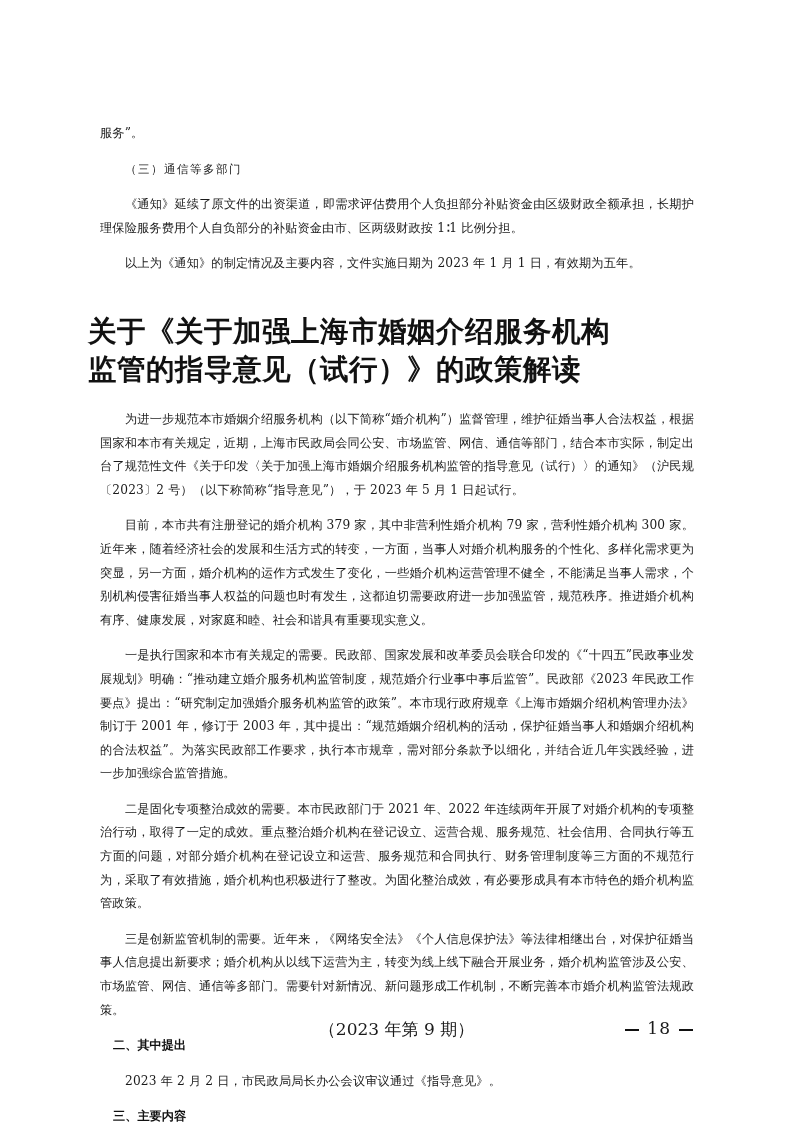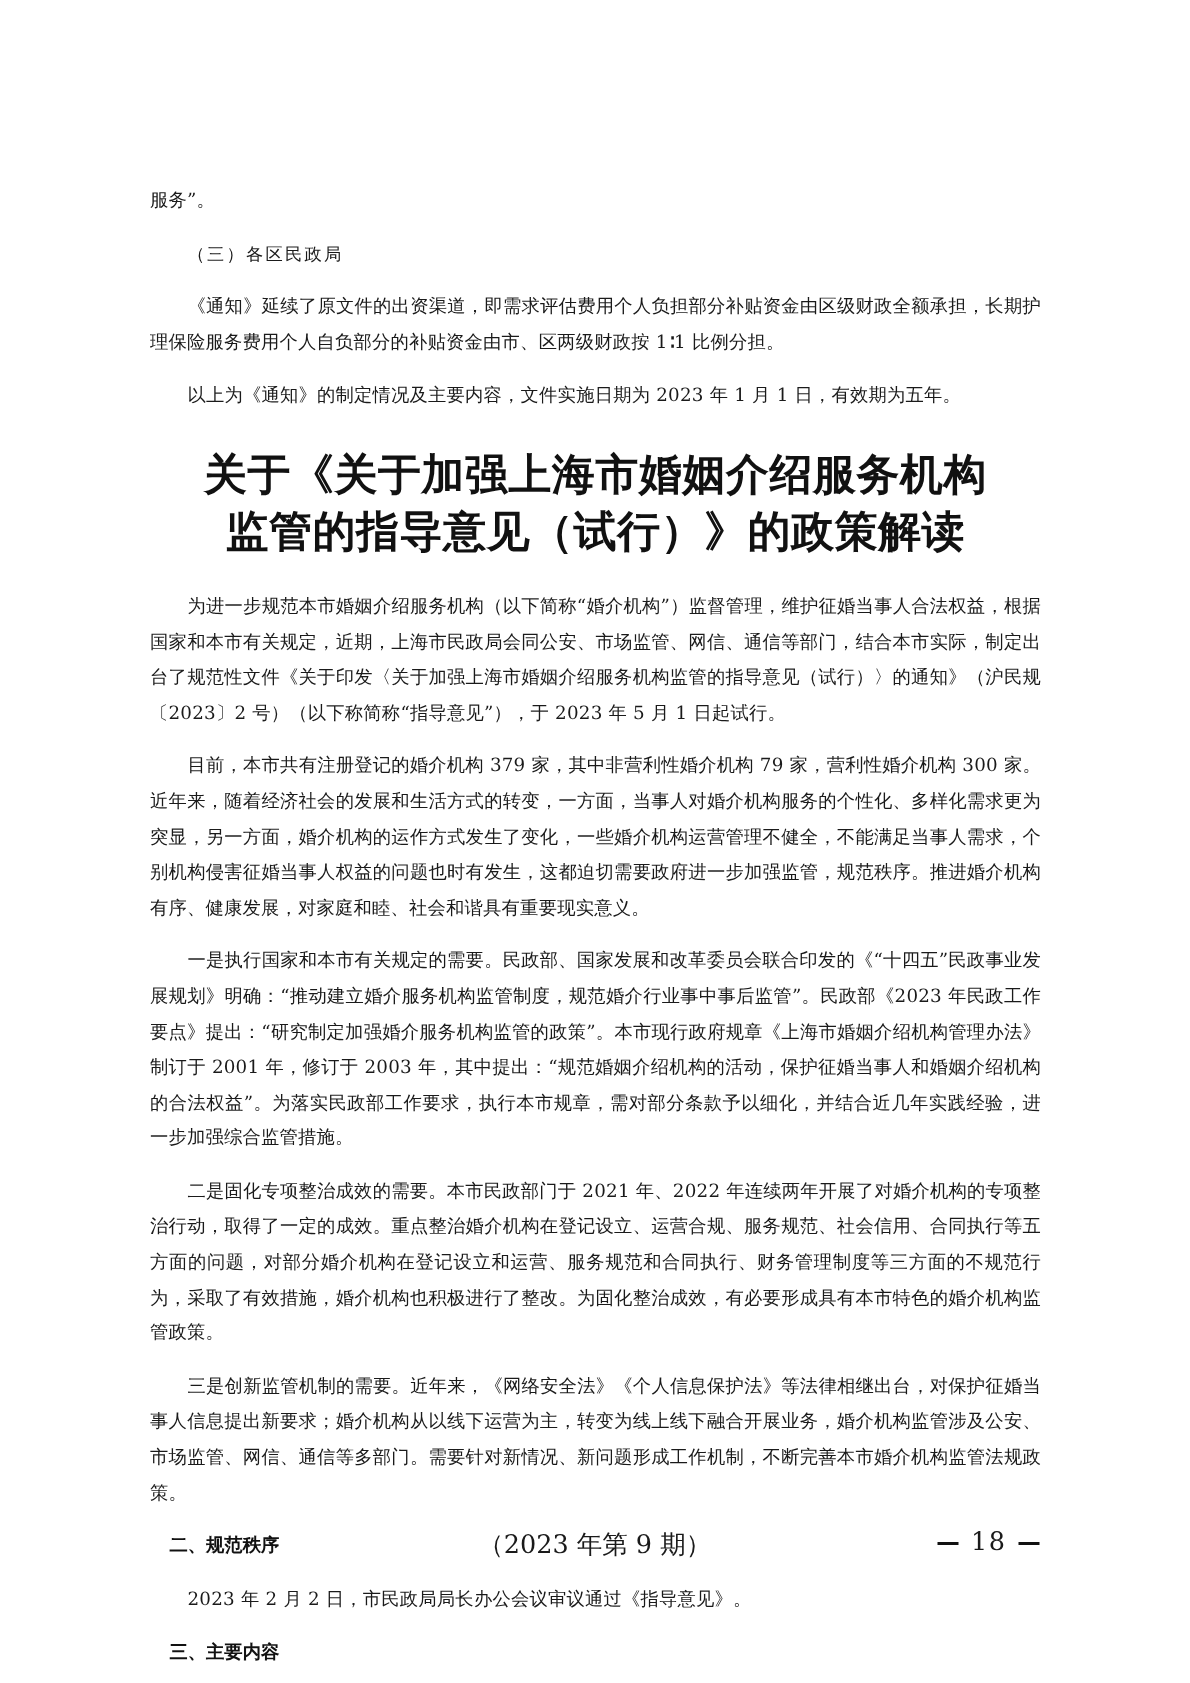--- a/index.html
+++ b/index.html
@@ -11,58 +11,58 @@
   .page { position: absolute; left: 88px; top: 110px; width: 618px; }
   .p {
     font-size: 12.2px; line-height: 23.6px; margin: 12px;
     text-align: justify; text-justify: inter-character; letter-spacing: 0.15px;
   }
   .indent { text-indent: 25px; }
   .sub { font-size: 11.5px; text-indent: 25px; letter-spacing: 1.5px; }
   .title {
     font-family: "DejaVu Serif", "Liberation Serif", serif;
     font-weight: bold; font-size: 28.5px; line-height: 38px;
-    text-align: center; margin: 21px 0 20px 0; letter-spacing: 0.5px; color: #111;
+    text-align: left; margin: 36px 0 20px 0; letter-spacing: 0.5px; color: #111;
   }
   .title span { display: block; }
   .h {
     font-family: "DejaVu Sans", "Liberation Sans", sans-serif;
     font-weight: bold; font-size: 12.2px; line-height: 23.6px;
     margin: 0; text-indent: 25px; color: #111;
   }
   .footer {
     position: absolute; top: 1018px; left: 0; width: 793px; height: 20px;
     font-size: 17px;
   }
   .footer .issue { position: absolute; left: 0; width: 793px; text-align: center; top: 0; }
   .footer .pnum { position: absolute; right: 92px; top: 0; letter-spacing: 1px; }
   .dash { display: inline-block; width: 14px; height: 2px; background: #111; vertical-align: middle; margin: 0 8px; }
 </style>
 </head>
 <body>
 
 <div class="page">
   <p class="p">服务”。</p>
-  <p class="p sub">（三）各区民政局</p>
+  <p class="p sub">（三）通信等多部门</p>
   <p class="p indent">《通知》延续了原文件的出资渠道，即需求评估费用个人负担部分补贴资金由区级财政全额承担，长期护理保险服务费用个人自负部分的补贴资金由市、区两级财政按 1∶1 比例分担。</p>
   <p class="p indent">以上为《通知》的制定情况及主要内容，文件实施日期为 2023 年 1 月 1 日，有效期为五年。</p>
 
   <h1 class="title">
     <span>关于《关于加强上海市婚姻介绍服务机构</span>
     <span>监管的指导意见（试行）》的政策解读</span>
   </h1>
 
   <p class="p indent">为进一步规范本市婚姻介绍服务机构（以下简称“婚介机构”）监督管理，维护征婚当事人合法权益，根据国家和本市有关规定，近期，上海市民政局会同公安、市场监管、网信、通信等部门，结合本市实际，制定出台了规范性文件《关于印发〈关于加强上海市婚姻介绍服务机构监管的指导意见（试行）〉的通知》（沪民规〔2023〕2 号）（以下称简称“指导意见”），于 2023 年 5 月 1 日起试行。</p>
 
   <p class="p indent">目前，本市共有注册登记的婚介机构 379 家，其中非营利性婚介机构 79 家，营利性婚介机构 300 家。近年来，随着经济社会的发展和生活方式的转变，一方面，当事人对婚介机构服务的个性化、多样化需求更为突显，另一方面，婚介机构的运作方式发生了变化，一些婚介机构运营管理不健全，不能满足当事人需求，个别机构侵害征婚当事人权益的问题也时有发生，这都迫切需要政府进一步加强监管，规范秩序。推进婚介机构有序、健康发展，对家庭和睦、社会和谐具有重要现实意义。</p>
   <p class="p indent">一是执行国家和本市有关规定的需要。民政部、国家发展和改革委员会联合印发的《“十四五”民政事业发展规划》明确：“推动建立婚介服务机构监管制度，规范婚介行业事中事后监管”。民政部《2023 年民政工作要点》提出：“研究制定加强婚介服务机构监管的政策”。本市现行政府规章《上海市婚姻介绍机构管理办法》制订于 2001 年，修订于 2003 年，其中提出：“规范婚姻介绍机构的活动，保护征婚当事人和婚姻介绍机构的合法权益”。为落实民政部工作要求，执行本市规章，需对部分条款予以细化，并结合近几年实践经验，进一步加强综合监管措施。</p>
   <p class="p indent">二是固化专项整治成效的需要。本市民政部门于 2021 年、2022 年连续两年开展了对婚介机构的专项整治行动，取得了一定的成效。重点整治婚介机构在登记设立、运营合规、服务规范、社会信用、合同执行等五方面的问题，对部分婚介机构在登记设立和运营、服务规范和合同执行、财务管理制度等三方面的不规范行为，采取了有效措施，婚介机构也积极进行了整改。为固化整治成效，有必要形成具有本市特色的婚介机构监管政策。</p>
   <p class="p indent">三是创新监管机制的需要。近年来，《网络安全法》《个人信息保护法》等法律相继出台，对保护征婚当事人信息提出新要求；婚介机构从以线下运营为主，转变为线上线下融合开展业务，婚介机构监管涉及公安、市场监管、网信、通信等多部门。需要针对新情况、新问题形成工作机制，不断完善本市婚介机构监管法规政策。</p>
 
-  <h2 class="h">二、规范秩序</h2>
+  <h2 class="h">二、其中提出</h2>
   <p class="p indent">2023 年 2 月 2 日，市民政局局长办公会议审议通过《指导意见》。</p>
 
   <h2 class="h">三、主要内容</h2>
 </div>
 
 <div class="footer">
   <div class="issue">（2023 年第 9 期）</div>
   <div class="pnum">
     <span class="dash"></span><span>18</span><span class="dash"></span>
   </div>

